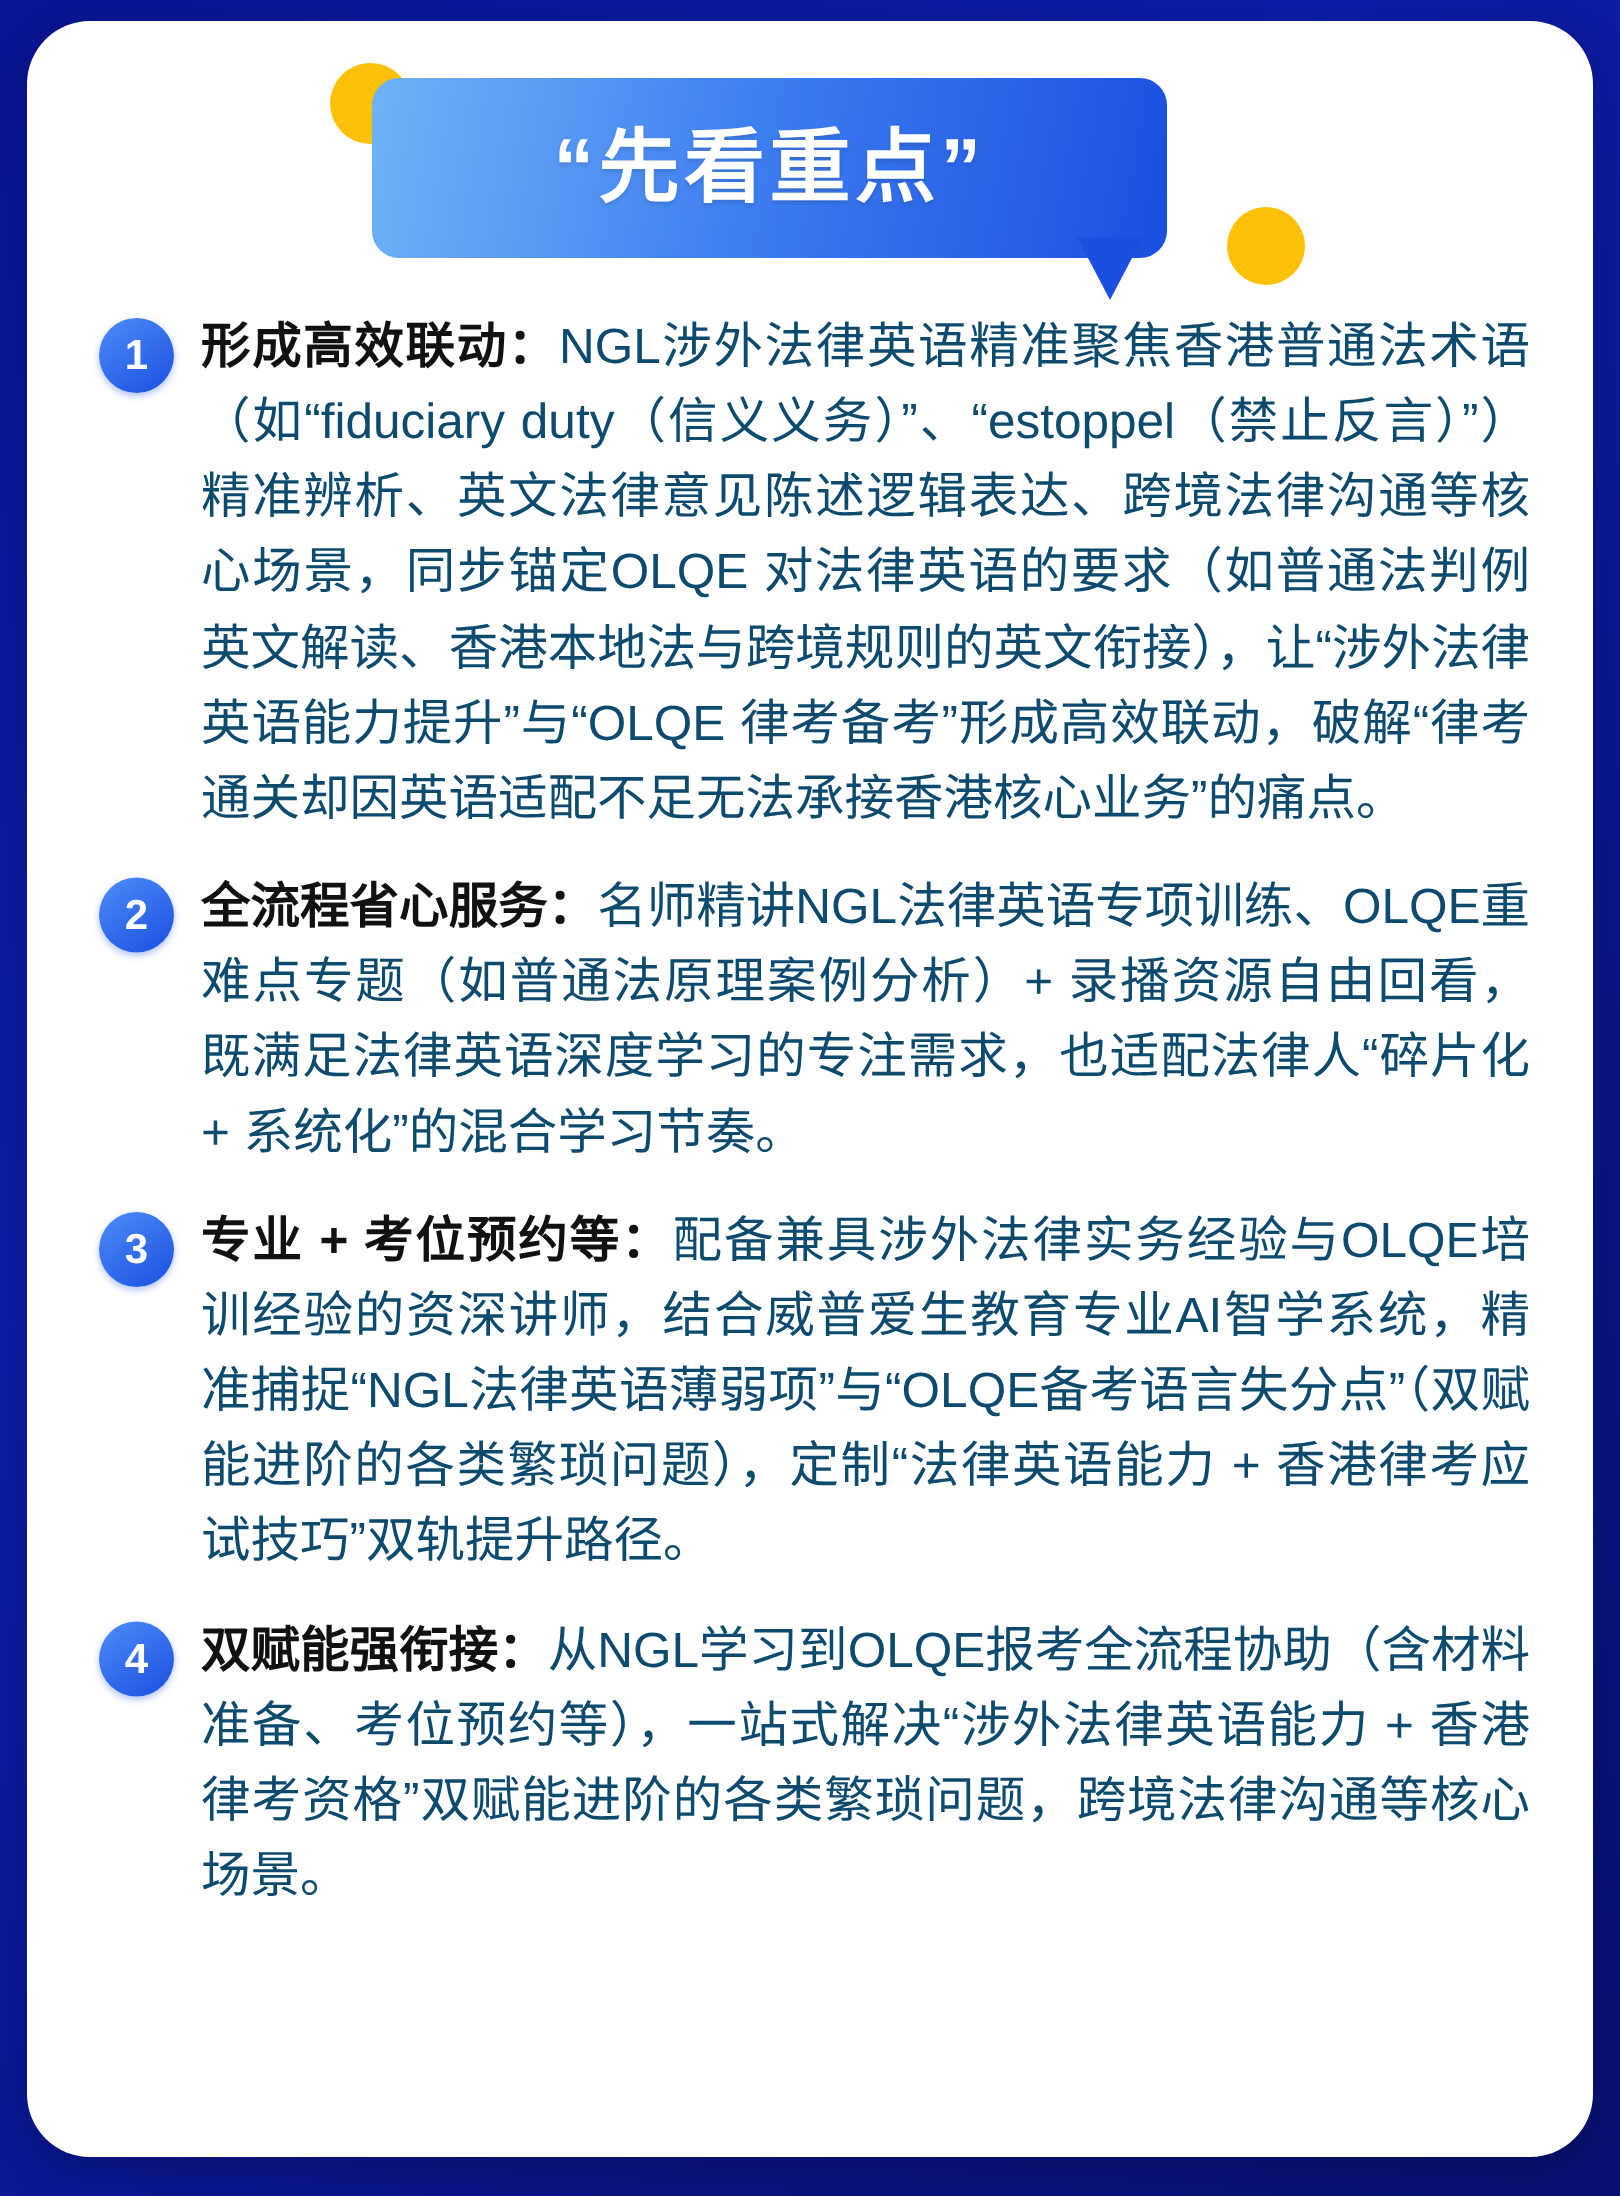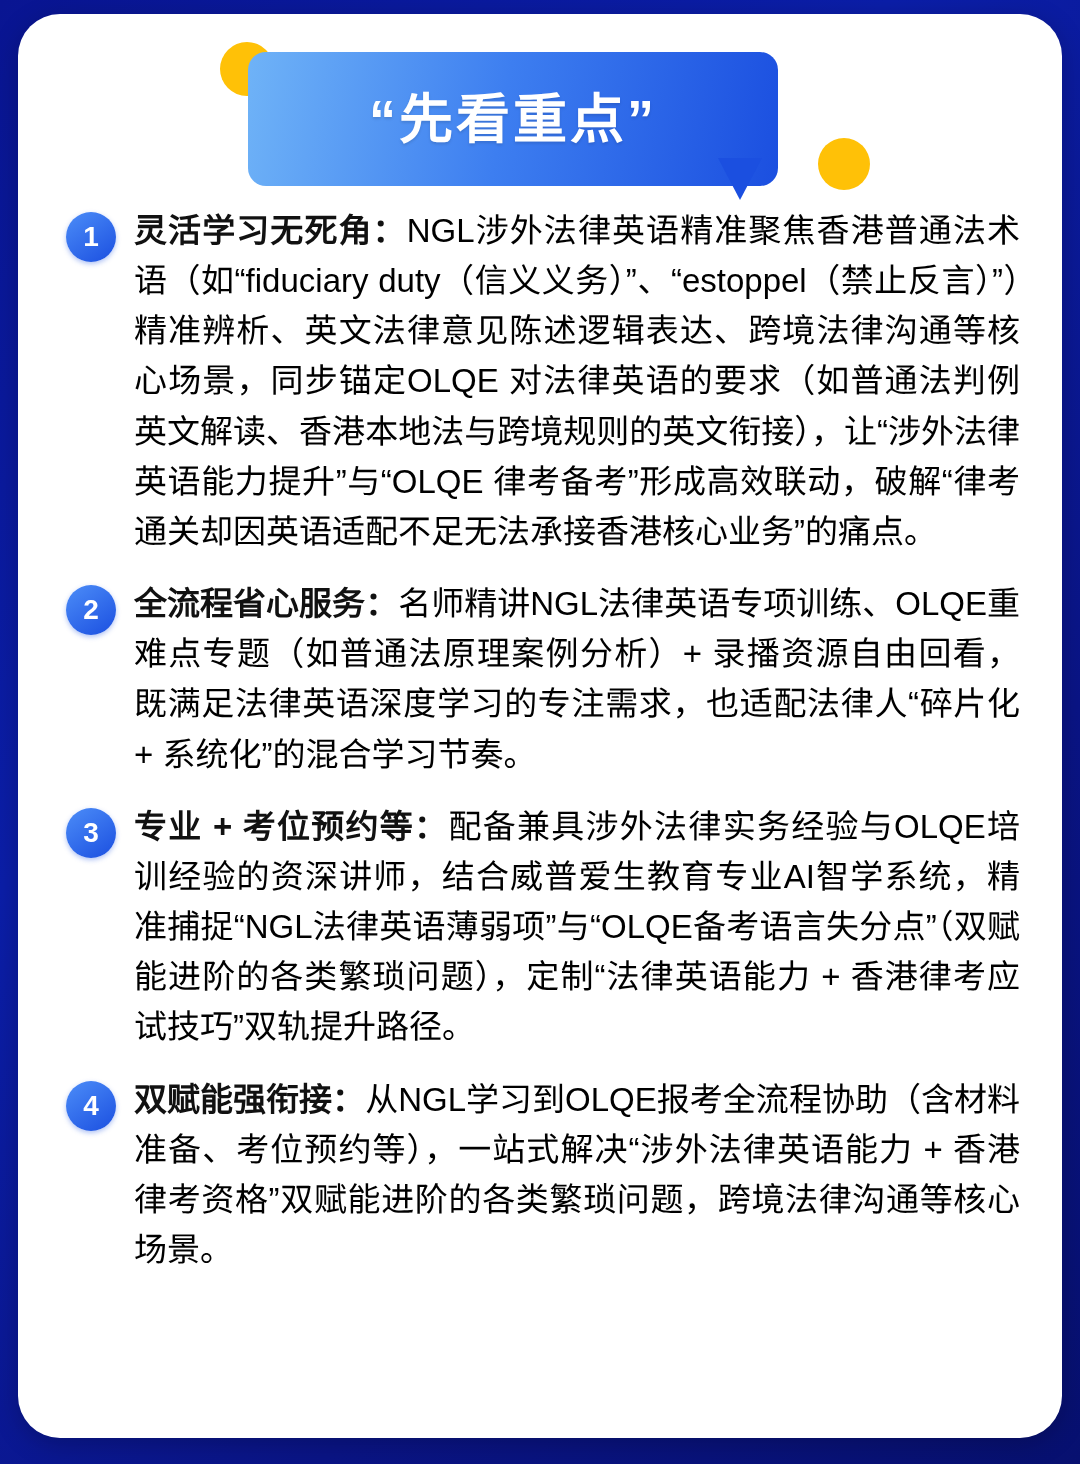--- a/index.html
+++ b/index.html
@@ -54,21 +54,21 @@
     width: 52px;
     height: 52px;
     border-radius: 50%;
     background: #ffc107;
   }
   .title-bubble {
     position: absolute;
     left: 230px;
     top: 38px;
     width: 530px;
-    height: 134px;
+    height: 120px;
     background: linear-gradient(100deg, #6fb3f7 0%, #3d7ef0 48%, #1b4fe0 100%);
     border-radius: 18px;
     display: flex;
     align-items: center;
     justify-content: center;
   }
   .title-bubble .tail {
     position: absolute;
     left: 470px;
     top: 106px;
@@ -123,21 +123,21 @@
     line-height: 1.52;
     color: #1b1b1b;
     text-align: justify;
     letter-spacing: 0px;
   }
   .item-title {
     font-weight: bold;
     color: #111111;
   }
   .item-text {
-    color: #000000;
+    color: #0c4a6e;
   }
 </style>
 </head>
 <body>
 
 <div class="bg-gradient"></div>
 
 <div class="card">
 
   <div class="header">
@@ -147,21 +147,21 @@
       <span class="title-text">“先看重点”</span>
       <span class="tail"></span>
     </div>
   </div>
 
   <div class="content">
 
     <div class="item">
       <div class="badge">1</div>
       <div class="item-body">
-        <span class="item-title">灵活学习无死角：</span><span class="item-text">NGL涉外法律英语精准聚焦香港普通法术语（如“fiduciary duty（信义义务）”、“estoppel（禁止反言）”）精准辨析、英文法律意见陈述逻辑表达、跨境法律沟通等核心场景，同步锚定OLQE 对法律英语的要求（如普通法判例英文解读、香港本地法与跨境规则的英文衔接），让“涉外法律英语能力提升”与“OLQE 律考备考”形成高效联动，破解“律考通关却因英语适配不足无法承接香港核心业务”的痛点。</span>
+        <span class="item-title">形成高效联动：</span><span class="item-text">NGL涉外法律英语精准聚焦香港普通法术语（如“fiduciary duty（信义义务）”、“estoppel（禁止反言）”）精准辨析、英文法律意见陈述逻辑表达、跨境法律沟通等核心场景，同步锚定OLQE 对法律英语的要求（如普通法判例英文解读、香港本地法与跨境规则的英文衔接），让“涉外法律英语能力提升”与“OLQE 律考备考”形成高效联动，破解“律考通关却因英语适配不足无法承接香港核心业务”的痛点。</span>
       </div>
     </div>
 
     <div class="item">
       <div class="badge">2</div>
       <div class="item-body">
         <span class="item-title">全流程省心服务：</span><span class="item-text">名师精讲NGL法律英语专项训练、OLQE重难点专题（如普通法原理案例分析）+ 录播资源自由回看，既满足法律英语深度学习的专注需求，也适配法律人“碎片化 + 系统化”的混合学习节奏。</span>
       </div>
     </div>
 

